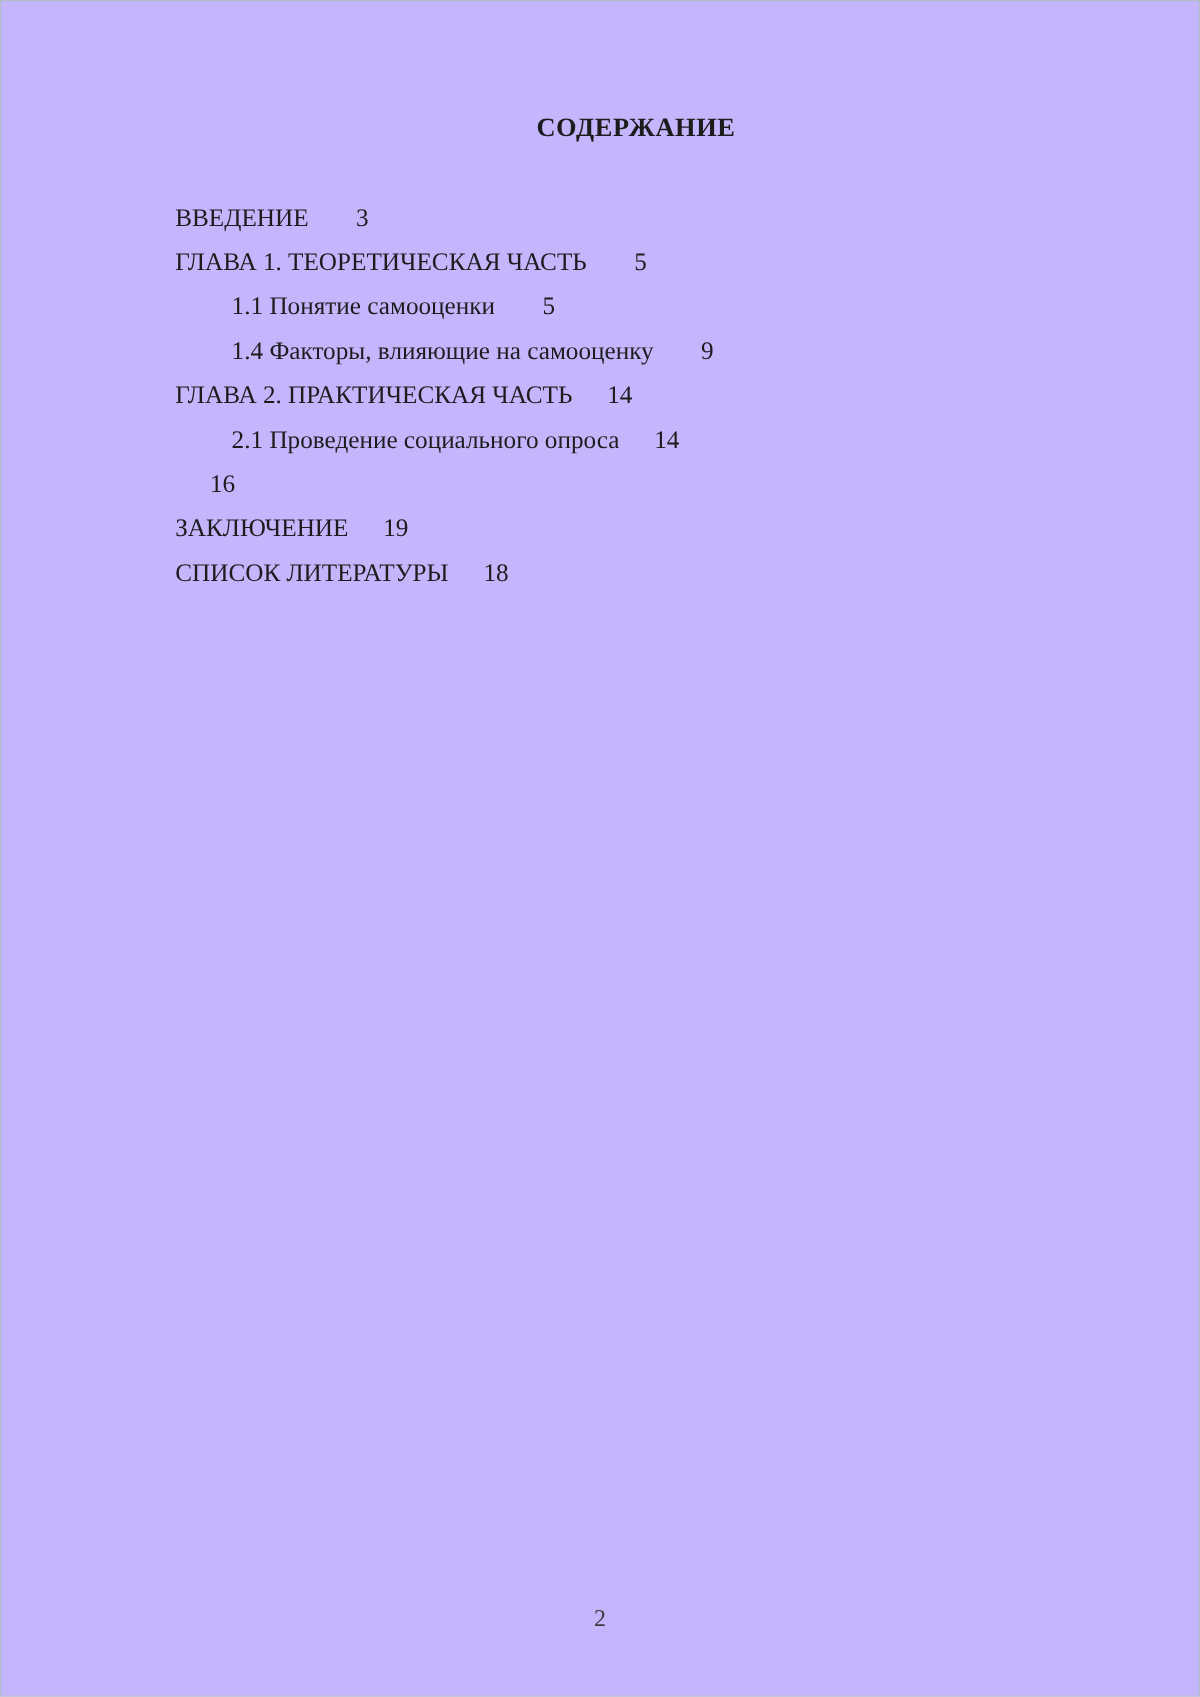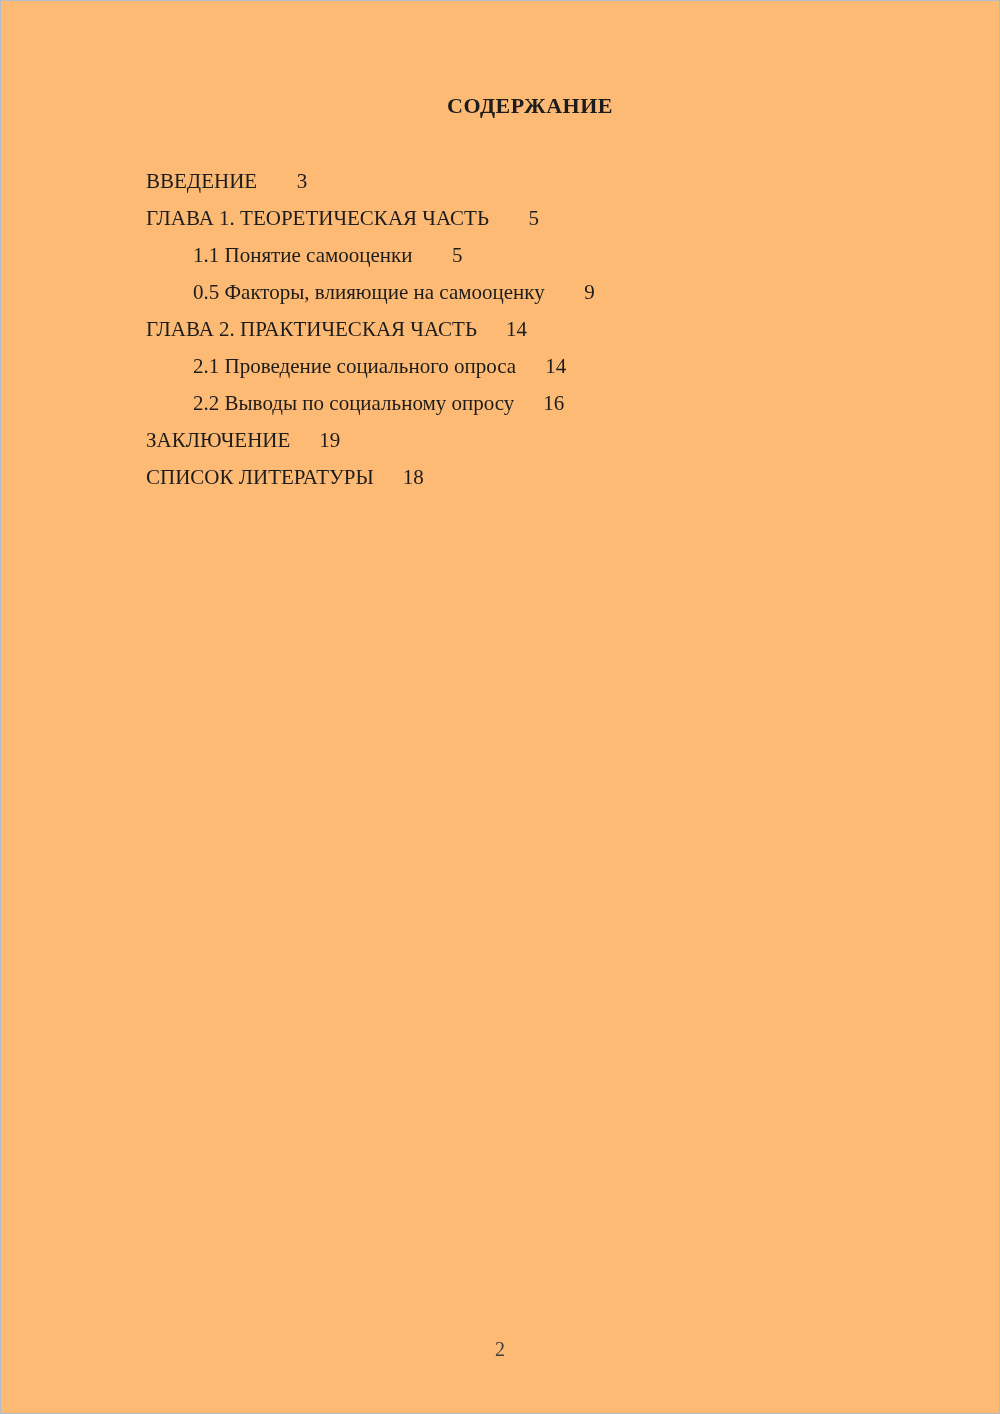--- a/index.html
+++ b/index.html
@@ -5,21 +5,21 @@
   html, body {
     margin: 0;
     padding: 0;
     background: #ffffff;
   }
   .page {
     position: relative;
     width: 1000px;
     height: 1414px;
     box-sizing: border-box;
-    background: #fdba74;
+    background: #c4b5fd;
     border: 1px solid #b3bdc7;
     font-family: "Liberation Serif", serif;
     color: #1c1c1c;
     overflow: hidden;
   }
   .content {
     box-sizing: border-box;
     padding: 92px 85px 0 145px; 
   }
   .doc-title {
@@ -81,37 +81,36 @@
         <span class="toc-page">5</span>
       </div>
 
       <div class="toc-row level-1">
         <span class="toc-label">1.1 Понятие самооценки</span>
         <span class="toc-page">5</span>
       </div>
 
 
       <div class="toc-row level-1">
-        <span class="toc-label">0.5 Факторы, влияющие на самооценку</span>
+        <span class="toc-label">1.4 Факторы, влияющие на самооценку</span>
         <span class="toc-page">9</span>
       </div>
 
 
       <div class="toc-row level-0">
         <span class="toc-label">ГЛАВА 2. ПРАКТИЧЕСКАЯ ЧАСТЬ</span>
         <span class="toc-page">14</span>
       </div>
 
       <div class="toc-row level-1">
         <span class="toc-label">2.1 Проведение социального опроса</span>
         <span class="toc-page">14</span>
       </div>
 
       <div class="toc-row level-1">
-        <span class="toc-label">2.2 Выводы по социальному опросу</span>
         <span class="toc-page">16</span>
       </div>
 
       <div class="toc-row level-0">
         <span class="toc-label">ЗАКЛЮЧЕНИЕ</span>
         <span class="toc-page">19</span>
       </div>
 
       <div class="toc-row level-0">
         <span class="toc-label">СПИСОК ЛИТЕРАТУРЫ</span>

